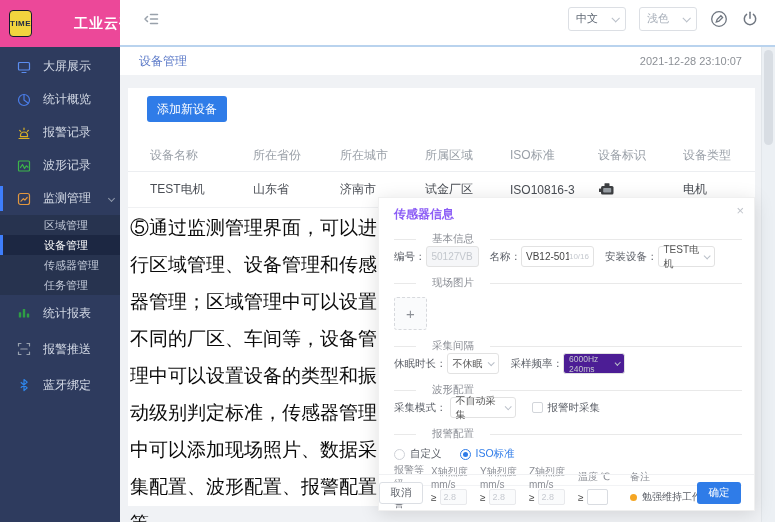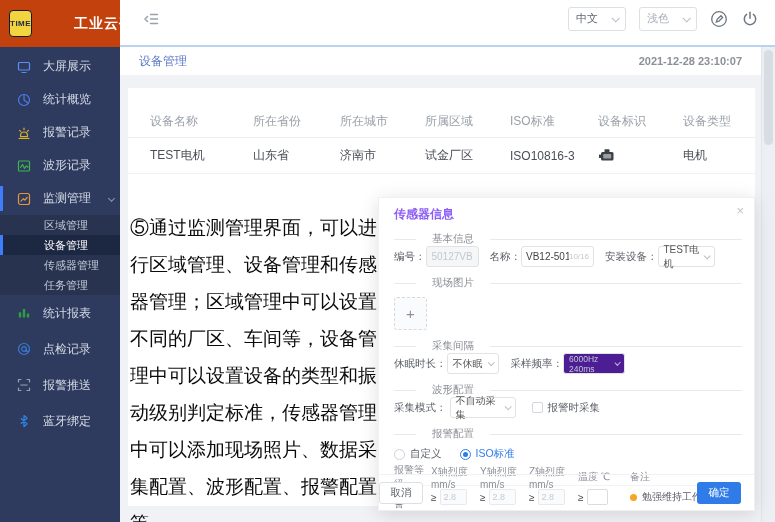--- a/index.html
+++ b/index.html
@@ -1,21 +1,21 @@
 <!DOCTYPE html>
 <html><head>
 <meta charset="utf-8">
 <style>
   * { margin:0; padding:0; box-sizing:border-box; }
   html,body { width:775px; height:522px; }
   body { position:relative; font-family:"Liberation Sans", sans-serif; background:#fff; overflow:hidden; }
 
   
   .topbar { position:absolute; top:0; left:0; right:0; height:47px; background:#fff; border-bottom:2px solid #b9d3ee; display:flex; z-index:20; }
-  .logo-block { width:120px; height:47px; background:#c2410c; display:flex; align-items:center; gap:10px; padding-left:9px; flex:none; }
+  .logo-block { width:120px; height:47px; background:#ec4899; display:flex; align-items:center; gap:10px; padding-left:9px; flex:none; }
   .logo-mark { width:27px; height:27px; background:#f2d43e; border-radius:4px; display:flex; align-items:center; justify-content:center; color:#222a44; font-size:8px; font-weight:bold; letter-spacing:.5px; border:1px solid #14192e; }
   .logo-title { color:#fff; font-size:14px; font-weight:bold; letter-spacing:1px; white-space:nowrap;margin-left:32px; }
   .topbar-rest { flex:1; display:flex; align-items:center; padding:0 16px 8px 22px; }
   .fold-btn { cursor:pointer; display:flex; align-items:center; }
   .topbar-right { margin-left:auto; display:flex; align-items:center; gap:13px; }
   .hselect { display:flex; align-items:center; justify-content:space-between; width:58px; height:24px; border:1px solid #dcdfe4; border-radius:3px; padding:0 7px; font-size:11px; color:#5d6672; background:#fff; cursor:pointer; }
   .hselect.muted { color:#aab1bb; }
   .chev { display:inline-block; width:6px; height:6px; border-right:1.3px solid #b9bfc8; border-bottom:1.3px solid #b9bfc8; transform:rotate(45deg) translateY(-1px); }
   .hicon { cursor:pointer; display:flex; align-items:center; }
 
@@ -27,21 +27,21 @@
   .submenu { background:#27334f; }
   .sub-item { position:relative; height:20px; display:flex; align-items:center; padding-left:44px; color:#c3cad9; font-size:11px; cursor:pointer; }
   .sub-item.active { background:#1c2742; color:#fff; }
   .side-item .chev-side { margin-left:6px; width:5px; height:5px; border-right:1.2px solid #8f98ab; border-bottom:1.2px solid #8f98ab; transform:rotate(45deg); }
   .side-item.b { height:36px; }
 
   
   .main { position:absolute; left:120px; top:47px; right:14px; bottom:0; background:#f0f2f5; }
   .crumb-bar { height:28px; background:#fff; display:flex; align-items:center; justify-content:space-between; padding:0 19px; }
   .crumb { color:#5b79c8; font-size:12px; }
-  .datetime { color:#8c9096; font-size:11px;font-weight:bold; }
+  .datetime { color:#8c9096; font-size:11px; }
   .card { position:absolute; left:8px; top:41px; right:6px; bottom:16px; background:#fff; }
   .add-btn { margin:8px 0 0 19px; width:80px; height:26px; background:#2f7ce8; color:#fff; font-size:12px; border:none; border-radius:3px; cursor:pointer; font-family:inherit; }
   .dev-table { margin-top:17px; }
   .trow { display:grid; grid-template-columns:103px 87px 85px 85px 88px 85px 1fr; padding-left:22px; align-items:center; }
   .trow.head { height:33px; border-bottom:1px solid #eceef1; color:#9aa0a8; font-size:12px; }
   .trow.data { height:36px; border-bottom:1px solid #f0f1f3; color:#4a4e55; font-size:12px; }
 
   
   .annotation { position:absolute; left:10px; top:162px; width:250px; font-size:19px; line-height:37px; color:#0b0b0b; z-index:5; }
 
@@ -205,30 +205,20 @@
       <svg width="14" height="14" viewBox="0 0 14 14" fill="#2f9e44">
           <rect x="1.8" y="6.2" width="2.4" height="5.3" rx="0.5"></rect>
           <rect x="5.8" y="3" width="2.4" height="8.5" rx="0.5"></rect>
           <rect x="9.8" y="7.5" width="2.4" height="4" rx="0.5"></rect>
         </svg>
     </span>
     <span>统计报表</span>
   </div>
   <div class="side-item b">
     <span class="sicon">
-      <svg width="14" height="14" viewBox="0 0 14 14" fill="none" stroke="#3a7bd5" stroke-width="1.2">
-          <circle cx="7" cy="7" r="5.5"></circle>
-          <circle cx="7" cy="7" r="2.3"></circle>
-          <path d="M9.3 7v1.2a1.4 1.4 0 0 0 2.8 0"></path>
-        </svg>
-    </span>
-    <span>点检记录</span>
-  </div>
-  <div class="side-item b">
-    <span class="sicon">
       <svg width="14" height="14" viewBox="0 0 14 14" fill="none" stroke="#97a0ae" stroke-width="1.2" stroke-linecap="round">
           <path d="M1.5 4V1.5H4M10 1.5h2.5V4M12.5 10v2.5H10M4 12.5H1.5V10"></path>
           <path d="M3.8 7h6.4"></path>
         </svg>
     </span>
     <span>报警推送</span>
   </div>
   <div class="side-item b">
     <span class="sicon">
       <svg width="14" height="14" viewBox="0 0 14 14" fill="none" stroke="#2f86eb" stroke-width="1.2" stroke-linejoin="round">
@@ -239,20 +229,21 @@
   </div>
 </div>
 
 <div class="main">
   <div class="crumb-bar">
     <span class="crumb">设备管理</span>
     <span class="datetime">2021-12-28 23:10:07</span>
   </div>
 
   <div class="card">
+    <button class="add-btn">添加新设备</button>
     <div class="dev-table">
       <div class="trow head">
         <span>设备名称</span>
         <span>所在省份</span>
         <span>所在城市</span>
         <span>所属区域</span>
         <span>ISO标准</span>
         <span>设备标识</span>
         <span>设备类型</span>
       </div>

